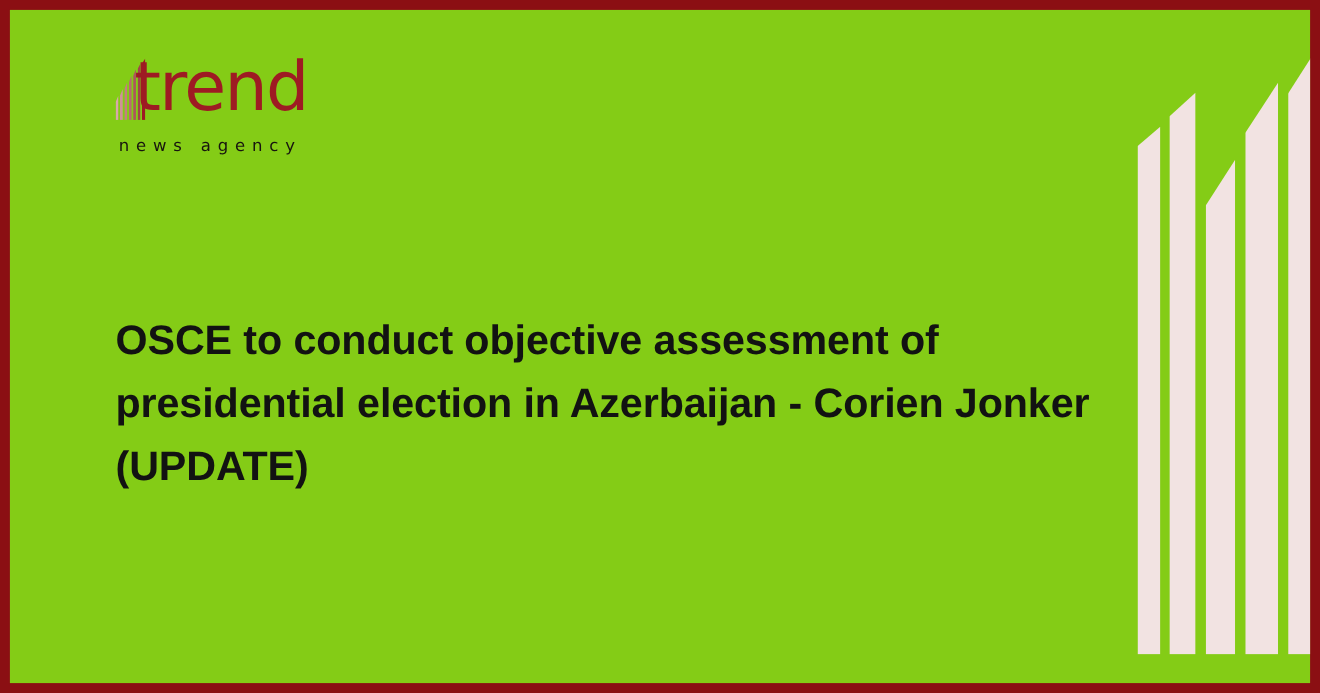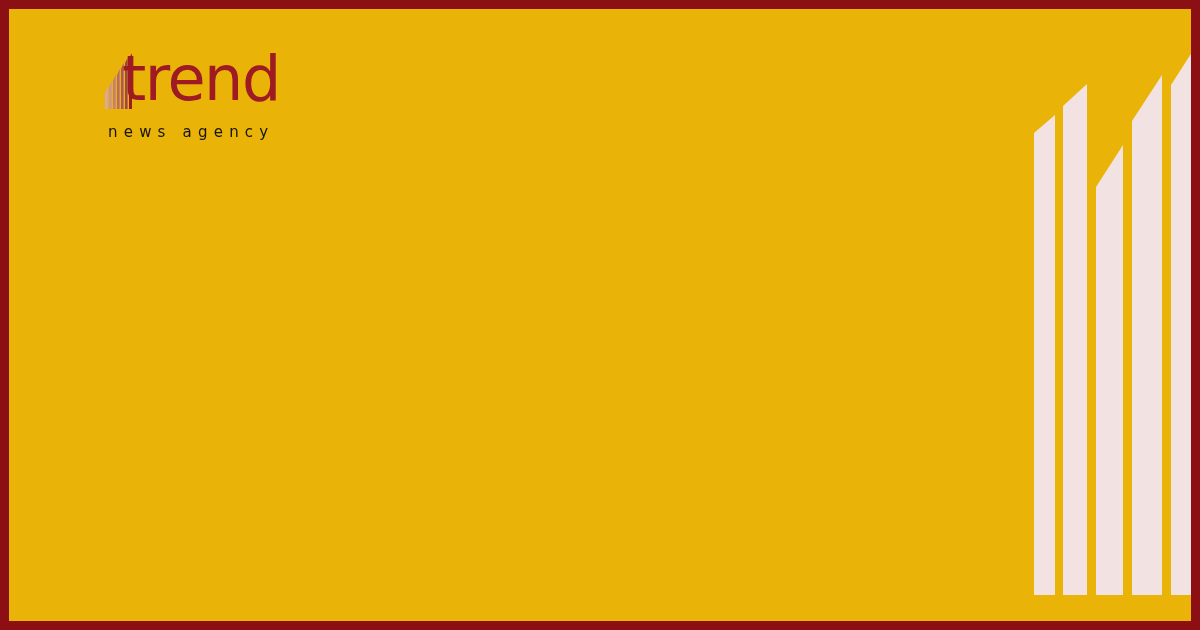--- a/index.html
+++ b/index.html
@@ -13,21 +13,21 @@
     overflow: hidden;
     font-family: "Liberation Sans", sans-serif;
   }
 
   
   .card {
     position: relative;
     width: 1200px;
     height: 630px;
     box-sizing: border-box;
-    background: #eab308;
+    background: #84cc16;
     border: 9px solid #8b0f13;
     overflow: hidden;
   }
 
   
   .watermark {
     position: absolute;
     left: 1016px;
     top: 0;
     width: 184px;
@@ -115,14 +115,15 @@
         <div style="position: absolute; left: 8px; width: 2.6px; top: 22px; bottom: 0px; background: rgb(197, 125, 130); clip-path: polygon(0px 6px, 100% 0px, 100% 100%, 0px 100%);"></div>
         <div style="position: absolute; left: 12px; width: 2.6px; top: 16px; bottom: 0px; background: rgb(185, 106, 112); clip-path: polygon(0px 6px, 100% 0px, 100% 100%, 0px 100%);"></div>
         <div style="position: absolute; left: 16px; width: 2.6px; top: 10px; bottom: 0px; background: rgb(173, 86, 93); clip-path: polygon(0px 6px, 100% 0px, 100% 100%, 0px 100%);"></div>
         <div style="position: absolute; left: 20px; width: 2.6px; top: 5px; bottom: 0px; background: rgb(162, 68, 75); clip-path: polygon(0px 5px, 100% 0px, 100% 100%, 0px 100%);"></div>
         <div style="position: absolute; left: 24px; width: 3.2px; top: 0px; bottom: 0px; background: rgb(158, 27, 35); clip-path: polygon(0px 5px, 100% 0px, 100% 100%, 0px 100%);"></div>
       </div>
     <div class="logo-wordmark">trend</div>
     <div class="logo-tagline">news agency</div>
   </div>
 
+  <h1 class="headline">OSCE to conduct objective assessment of presidential election in Azerbaijan - Corien Jonker (UPDATE)</h1>
 
 </div>
 
 </body></html>

